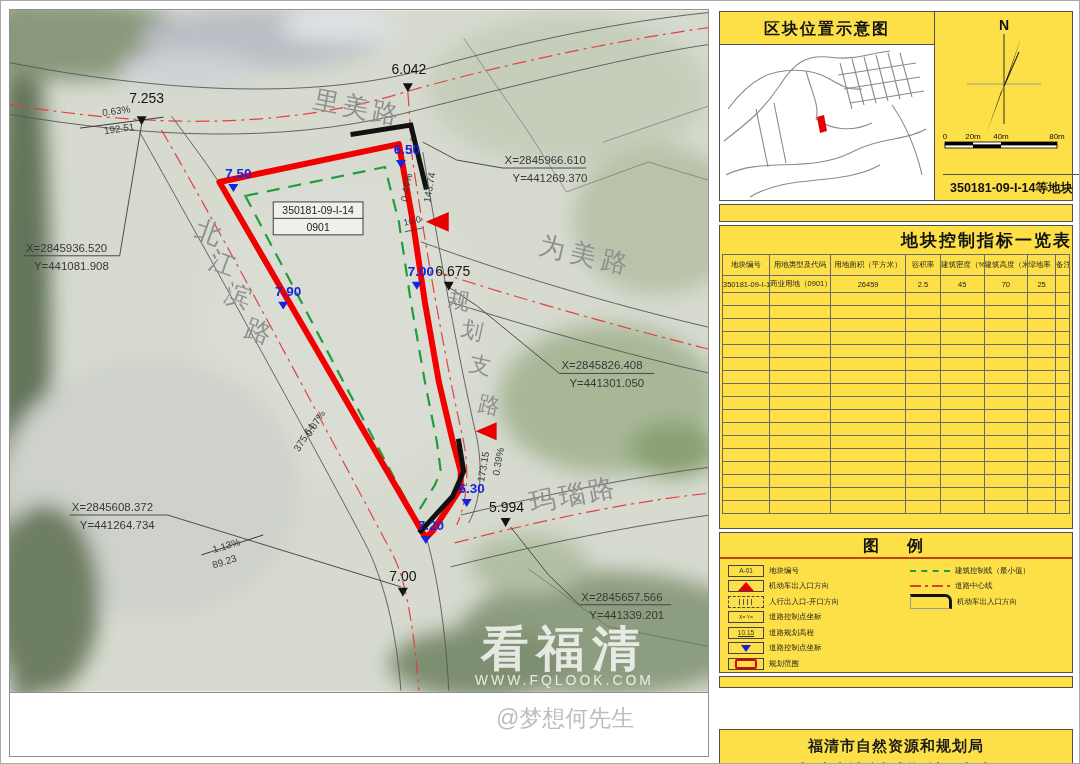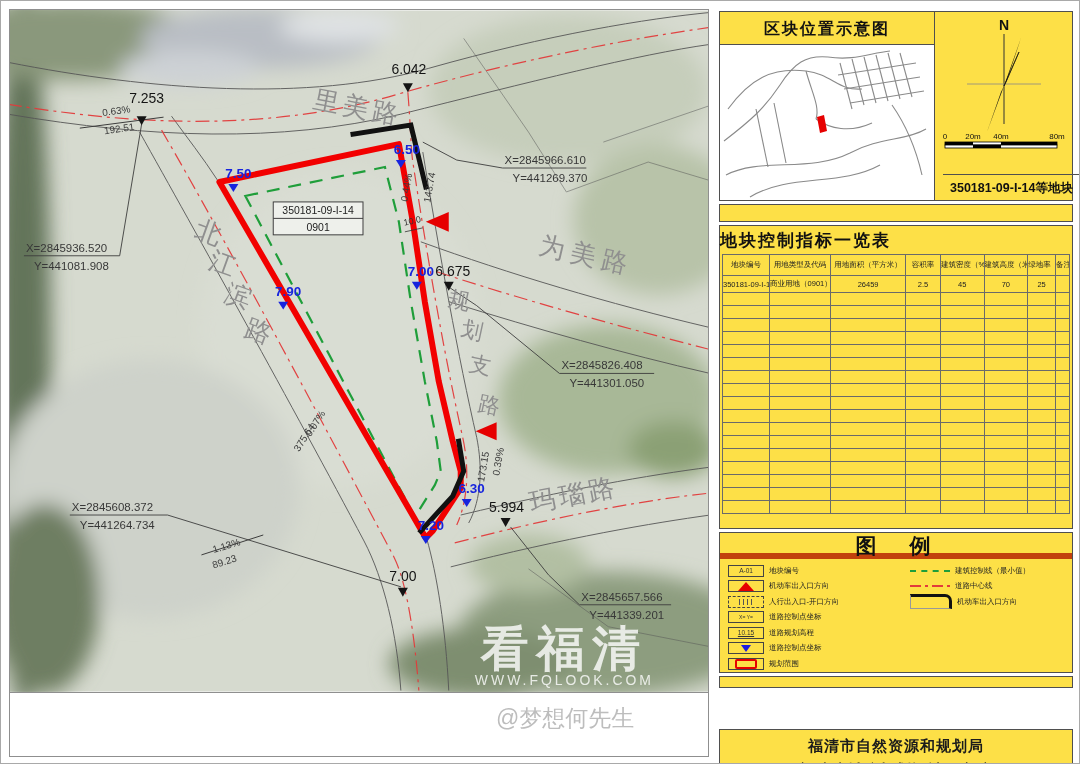--- a/index.html
+++ b/index.html
@@ -24,30 +24,30 @@
   #boxD{top:728px;height:57px;}
 
   #locmap-col{left:0;top:0;width:215px;height:188px;border-right:1px solid #4f4f4f;}
   #locmap-title{left:0;top:0;width:214px;height:33px;border-bottom:1px solid #4f4f4f;
      font-size:16px;font-weight:bold;color:#111;text-align:center;line-height:33px;letter-spacing:2px;}
   #north-col{left:215px;top:0;width:137px;height:188px;}
   #block-label-row{left:0;top:162px;width:137px;height:26px;border-top:1px solid #4f4f4f;
      font-size:12.5px;font-weight:bold;color:#111;text-align:center;line-height:26px;margin-left:8px;}
 
   #table-title{left:0;top:0;width:352px;height:28px;font-size:17px;font-weight:bold;color:#111;
-     text-align:left;line-height:30px;letter-spacing:2px;}
+     text-align:right;line-height:30px;letter-spacing:2px;}
   #ind-table{position:absolute;left:2px;top:28px;width:348px;border-collapse:collapse;table-layout:fixed;}
   #ind-table th,#ind-table td{border:1px solid #6a6a6a;font-weight:normal;color:#222;
      font-size:7.5px;text-align:center;padding:0;overflow:hidden;white-space:nowrap;}
   #ind-table thead th{height:20px;}
   #ind-table tr.data td{height:16px;}
   #ind-table tr.empty td{height:12px;}
 
-  #legend-title{left:0;top:0;width:352px;height:26px;border-bottom:6px solid #c2410c;
-     font-size:21px;font-weight:bold;color:#111;text-align:center;line-height:26px;letter-spacing:6px;}
+  #legend-title{left:0;top:0;width:352px;height:26px;border-bottom:2px solid #c2410c;
+     font-size:16px;font-weight:bold;color:#111;text-align:center;line-height:26px;letter-spacing:6px;}
   .lg-col{top:30px;height:108px;}
   #lg-left{left:8px;width:180px;}
   #lg-right{left:190px;width:160px;}
   .lg-row{display:flex;align-items:center;height:15.5px;gap:5px;}
   .lg-label{font-size:7.5px;color:#222;white-space:nowrap;}
   .lg-box{width:34px;height:10px;border:1px solid #444;display:flex;align-items:center;justify-content:center;
      font-size:6.5px;color:#333;flex:none;}
   .lg-tri{width:0;height:0;border-left:8px solid transparent;border-right:8px solid transparent;
      border-bottom:9px solid #e60000;}
   .lg-bars{width:14px;height:6px;background:repeating-linear-gradient(90deg,#555 0 1px,transparent 1px 4px);}

